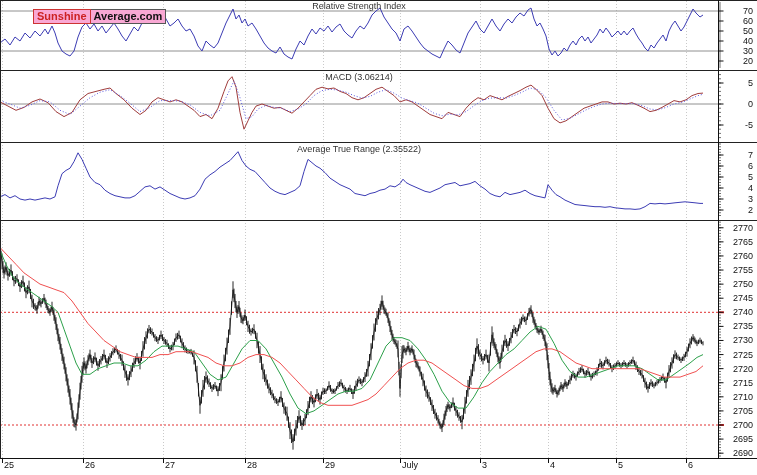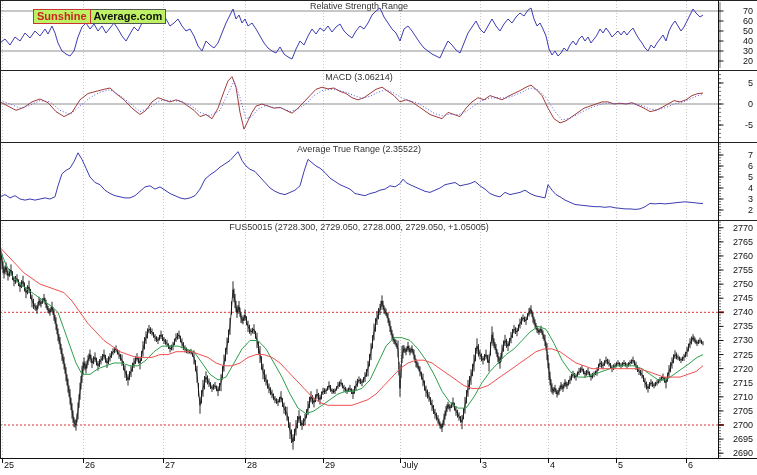--- a/index.html
+++ b/index.html
@@ -1,20 +1,20 @@
 <!DOCTYPE html>
 <html><head>
 <meta charset="utf-8">
 <style>
   html,body{margin:0;padding:0;background:#fff;font-family:"Liberation Sans",sans-serif;}
   .root{position:relative;width:757px;height:475px;background:#ffffff;overflow:hidden;}
   svg{position:absolute;left:0;top:0;font-family:"Liberation Sans",sans-serif;}
   .panel-title{position:absolute;left:0;width:718px;text-align:center;font-size:9px;color:#333;pointer-events:none;white-space:nowrap;}
   .logo{position:absolute;left:33px;top:9px;display:flex;font-size:11px;font-weight:bold;line-height:13px;}
-  .logo span{background:#bef264;padding:0 3px;display:inline-block;}
+  .logo span{background:#f9a8d4;padding:0 3px;display:inline-block;}
   .logo .l1{color:#cc2222;border:1px solid #cc3333;}
   .logo .l2{color:#111;border:1px solid #555;border-left:none;}
 </style>
 </head>
 <body>
 
 <div class="root">
   <svg id="plot" width="757" height="475" viewBox="0 0 757 475">
       <line x1="2.5" y1="1" x2="2.5" y2="458" stroke="#c9c9c9" stroke-dasharray="1,2"></line>
       <line x1="83.5" y1="1" x2="83.5" y2="458" stroke="#c9c9c9" stroke-dasharray="1,2"></line>
@@ -815,22 +815,21 @@
       <text x="165" y="468" text-anchor="start" font-size="9" fill="#111111">27</text>
       <text x="247" y="468" text-anchor="start" font-size="9" fill="#111111">28</text>
       <text x="325" y="468" text-anchor="start" font-size="9" fill="#111111">29</text>
       <text x="402" y="468" text-anchor="start" font-size="9" fill="#111111">July</text>
       <text x="482" y="468" text-anchor="start" font-size="9" fill="#111111">3</text>
       <text x="550" y="468" text-anchor="start" font-size="9" fill="#111111">4</text>
       <text x="618" y="468" text-anchor="start" font-size="9" fill="#111111">5</text>
       <text x="688" y="468" text-anchor="start" font-size="9" fill="#111111">6</text>
     </svg>
 
-  <div class="panel-title" style="top:1px">Relative Strength Range</div>
+  <div class="panel-title" style="top:1px">Relative Strength Index</div>
   <div class="panel-title" style="top:72px">MACD (3.06214)</div>
   <div class="panel-title" style="top:144px">Average True Range (2.35522)</div>
-  <div class="panel-title" style="top:222px">FUS50015 (2728.300, 2729.050, 2728.000, 2729.050, +1.05005)</div>
 
   <div class="logo">
     <span class="l1">Sunshine</span>
     <span class="l2">Average.com</span>
   </div>
 </div>
 
 </body></html>

